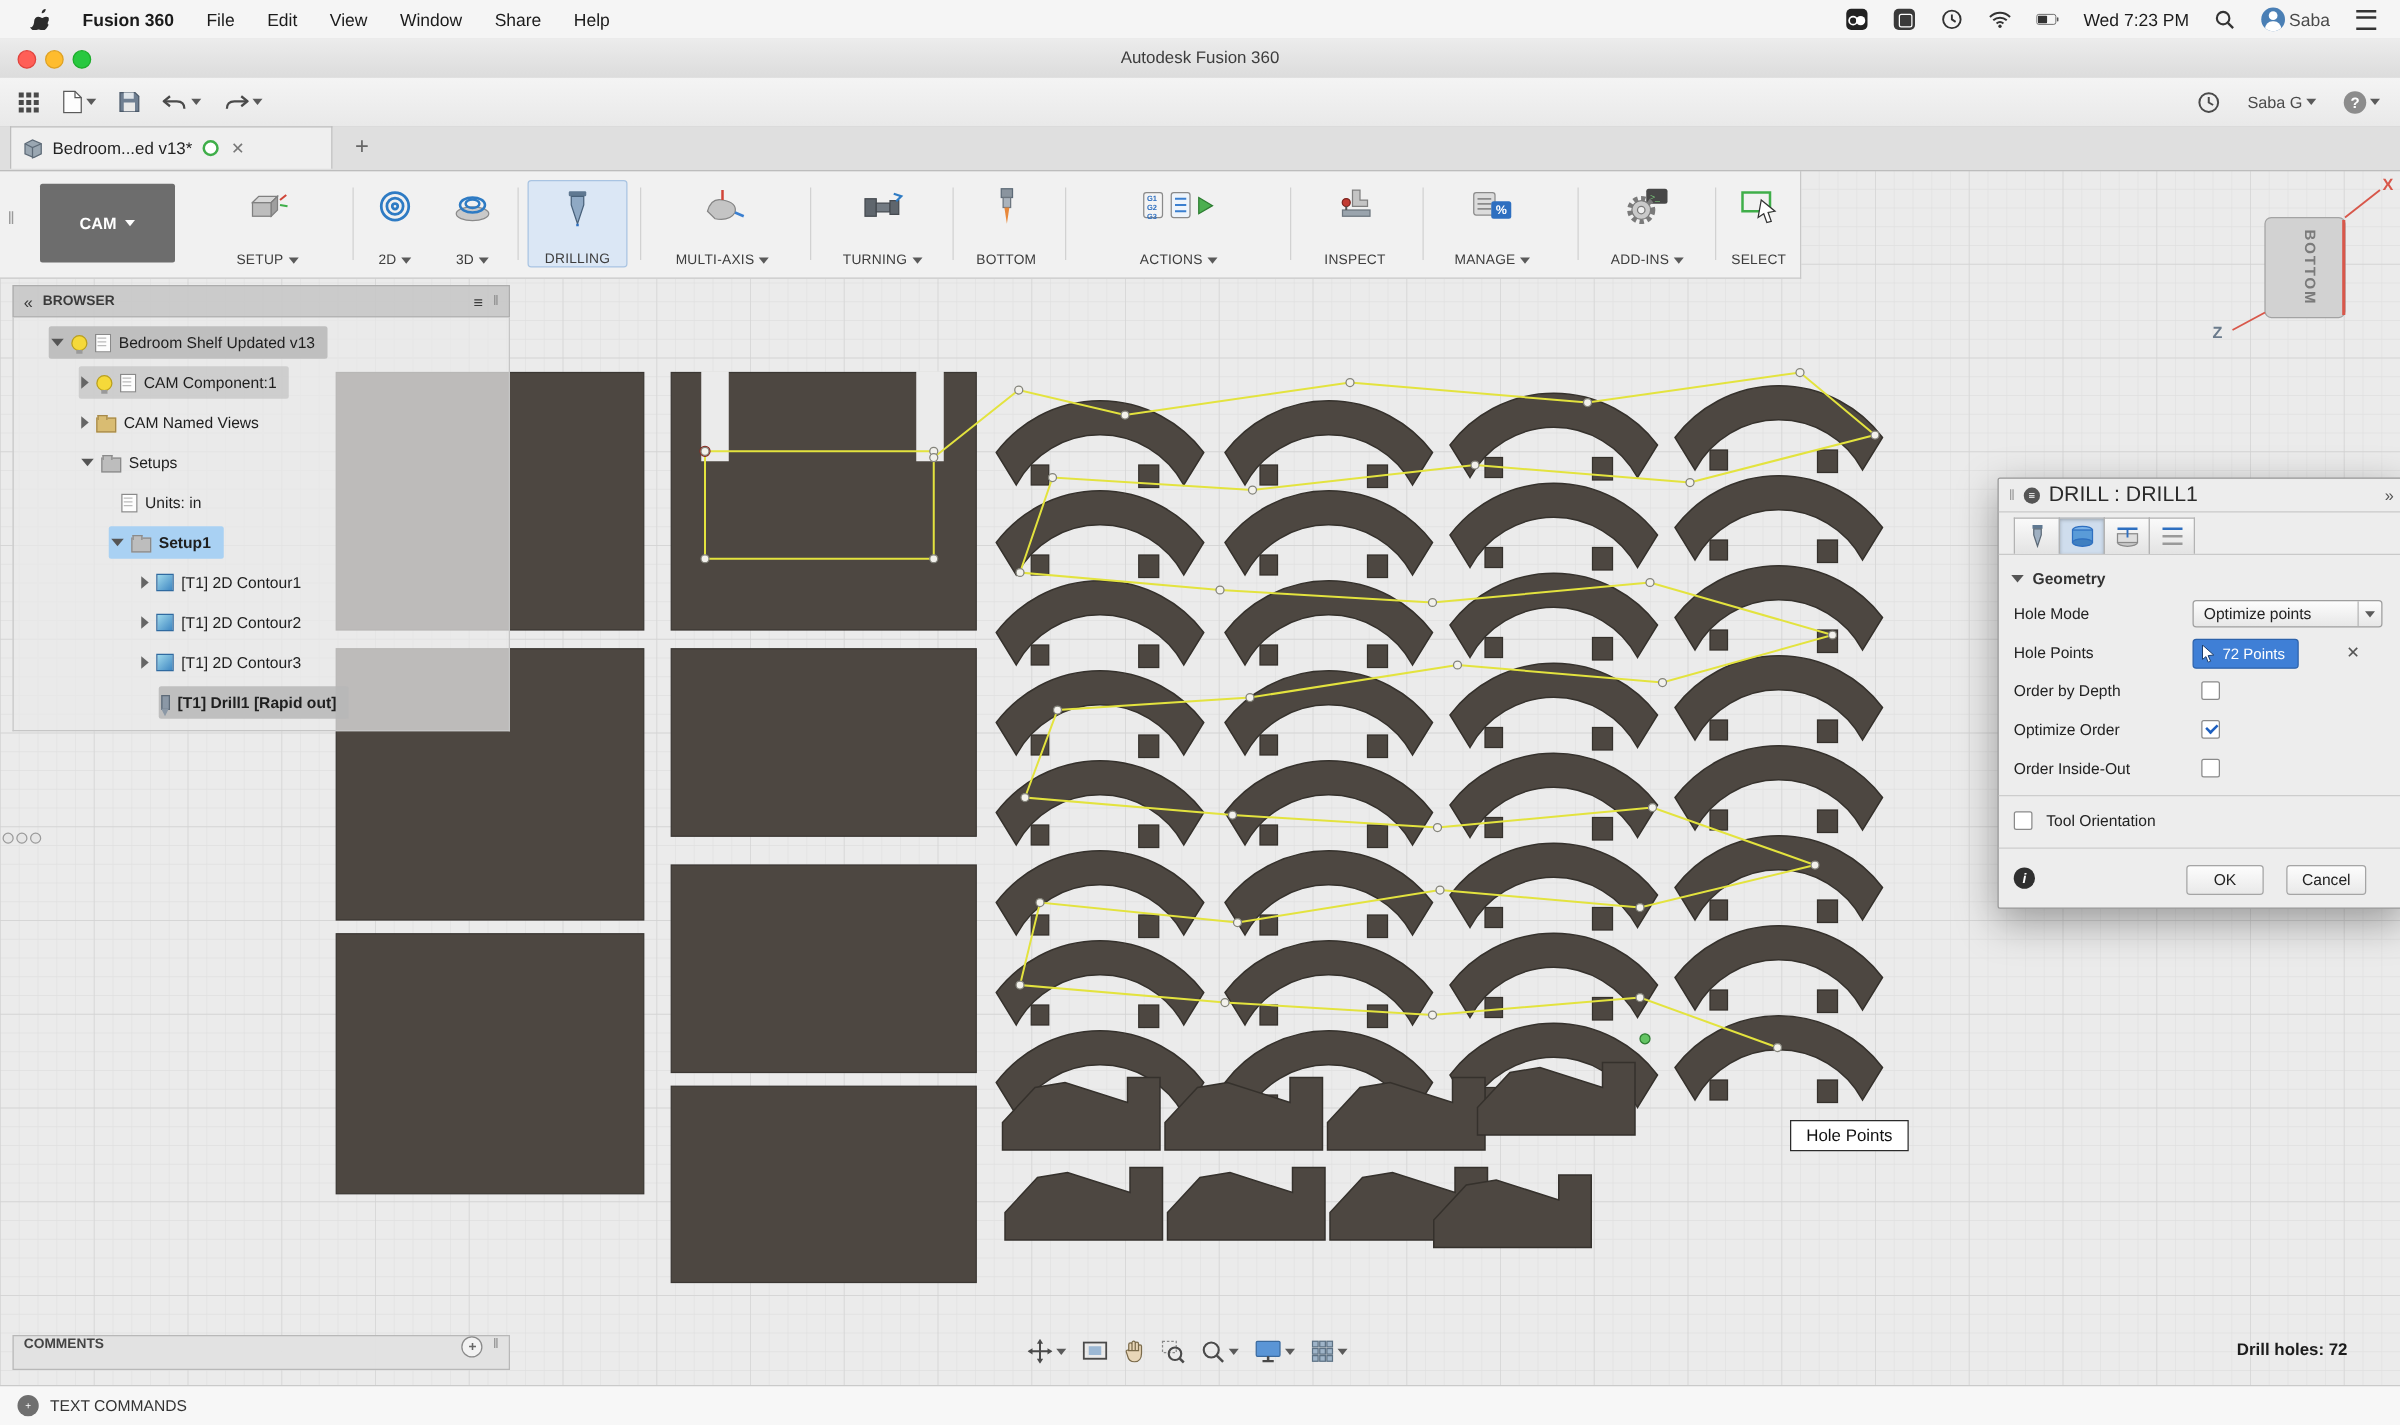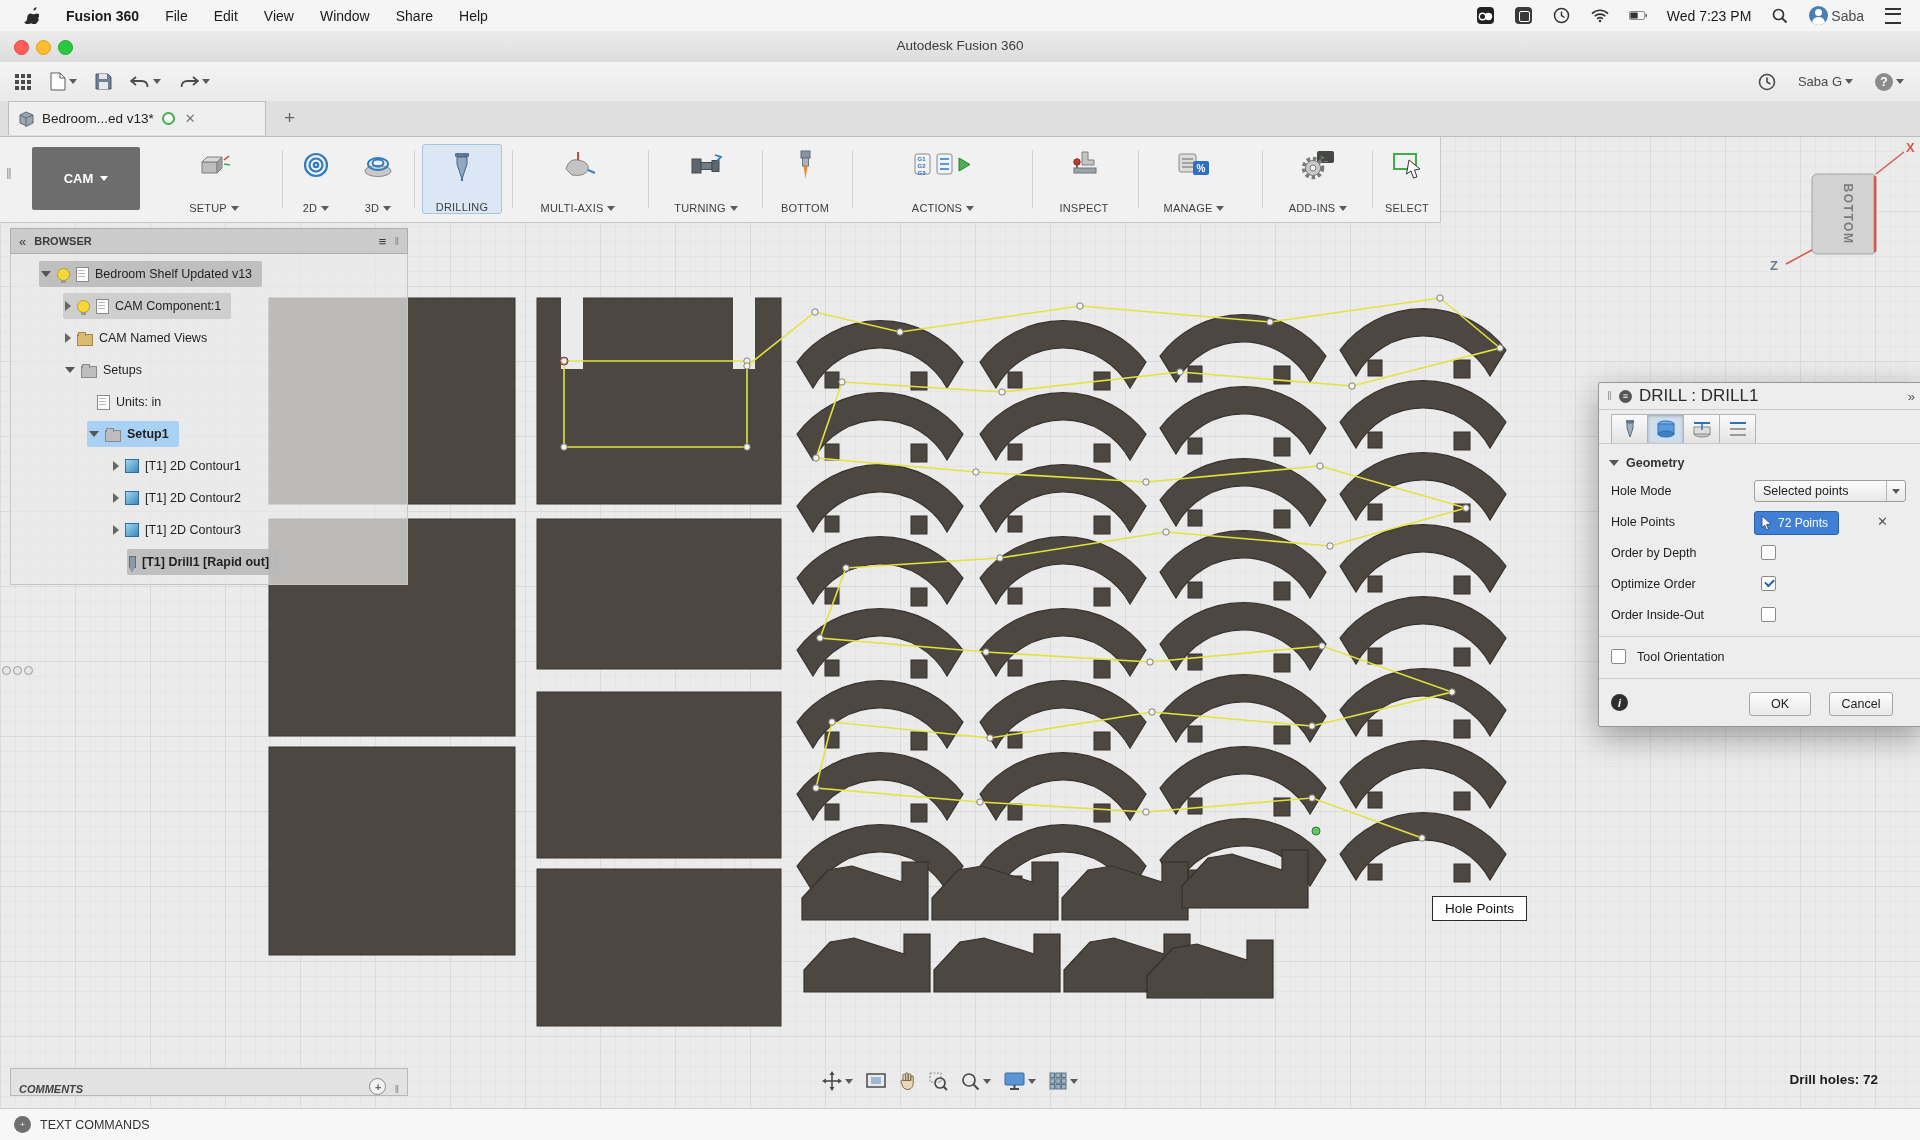--- a/index.html
+++ b/index.html
@@ -102,21 +102,21 @@
   .cb-row-label{position:absolute;left:38px;top:8px;}
   .dlg-sep{height:1px;background:#cdcdcd;margin:5px 0;}
   .dlg-footer{position:relative;height:42px;}
   .info-circ{position:absolute;left:12px;top:10px;width:17px;height:17px;border-radius:50%;background:#2f2f2f;color:#fff;font-size:11px;font-style:italic;font-weight:bold;display:flex;align-items:center;justify-content:center;}
   .btn{position:absolute;top:8px;height:24px;background:linear-gradient(#fdfdfd,#e9e9e9);border:1px solid #a5a5a5;border-radius:3px;font-size:12.5px;color:#222;display:flex;align-items:center;justify-content:center;font-family:inherit;}
   .btn-ok{left:150px;width:62px;}
   .btn-cancel{left:230px;width:64px;}
   
   .tooltip{position:absolute;left:1432px;top:896px;background:#fff;border:1px solid #2b2b2b;padding:4px 12px;font-size:13.5px;color:#111;z-index:26;}
   
-  .comments-bar{position:absolute;left:10px;top:1068px;width:398px;height:28px;background:rgba(225,225,225,.95);border:1px solid #b8b8b8;display:flex;align-items:flex-end;gap:8px;padding:0 8px;box-sizing:border-box;font-size:11px;font-weight:bold;color:#444;z-index:20;font-style:italic;}
+  .comments-bar{position:absolute;left:10px;top:1068px;width:398px;height:28px;background:rgba(225,225,225,.95);border:1px solid #b8b8b8;display:flex;align-items:flex-start;gap:8px;padding:0 8px;box-sizing:border-box;font-size:11px;font-weight:bold;color:#444;z-index:20;}
   .comments-bar .sp{flex:1;}
   .add-circ{width:15px;height:15px;border-radius:50%;border:1px solid #8a8a8a;color:#666;font-size:11px;display:flex;align-items:center;justify-content:center;background:#f2f2f2;}
   .navtb{position:absolute;left:822px;top:1066px;height:30px;display:flex;align-items:center;gap:13px;z-index:20;}
   .nav-item{display:flex;align-items:center;gap:3px;}
   .drill-holes{position:absolute;right:42px;top:1072px;font-size:13.5px;font-weight:bold;color:#1c1c1c;z-index:20;}
   .statusbar{position:absolute;top:1108px;left:0;width:1920px;height:32px;background:#f7f7f7;border-top:1px solid #cacaca;display:flex;align-items:center;gap:9px;padding-left:14px;box-sizing:border-box;font-size:12.5px;color:#333;z-index:40;}
   .sb-badge{width:17px;height:17px;border-radius:50%;background:#6f6f6f;color:#fff;font-size:8px;display:flex;align-items:center;justify-content:center;}
   .left-dots{position:absolute;left:2px;top:666px;display:flex;gap:2px;z-index:20;}
   .left-dots span{width:7px;height:7px;border-radius:50%;border:1px solid #9a9a9a;background:#e6e6e6;}
   svg text{font-family:"Liberation Sans",sans-serif;}
@@ -739,21 +739,21 @@
     </div>
   </div>
   <div class="dlg-body">
     <div class="dlg-section">
       <span class="tw tw-open"></span>
       <span>Geometry</span>
     </div>
     <div class="dlg-row">
       <label>Hole Mode</label>
       <div class="dd">
-        <span>Selected points</span>
+        <span>Optimize points</span>
         <span class="dd-caret">
             <span class="caret"></span>
           </span>
       </div>
     </div>
     <div class="dlg-row">
       <label>Hole Points</label>
       <div class="chip">
         <svg width="12" height="14" viewBox="0 0 12 14">
             <polygon points="1,0 10,8 5.5,8.5 7.5,13 5.5,13.8 3.8,9.3 1,11.5" fill="#fff" stroke="#1d3f6e" stroke-width="0.8"></polygon>

